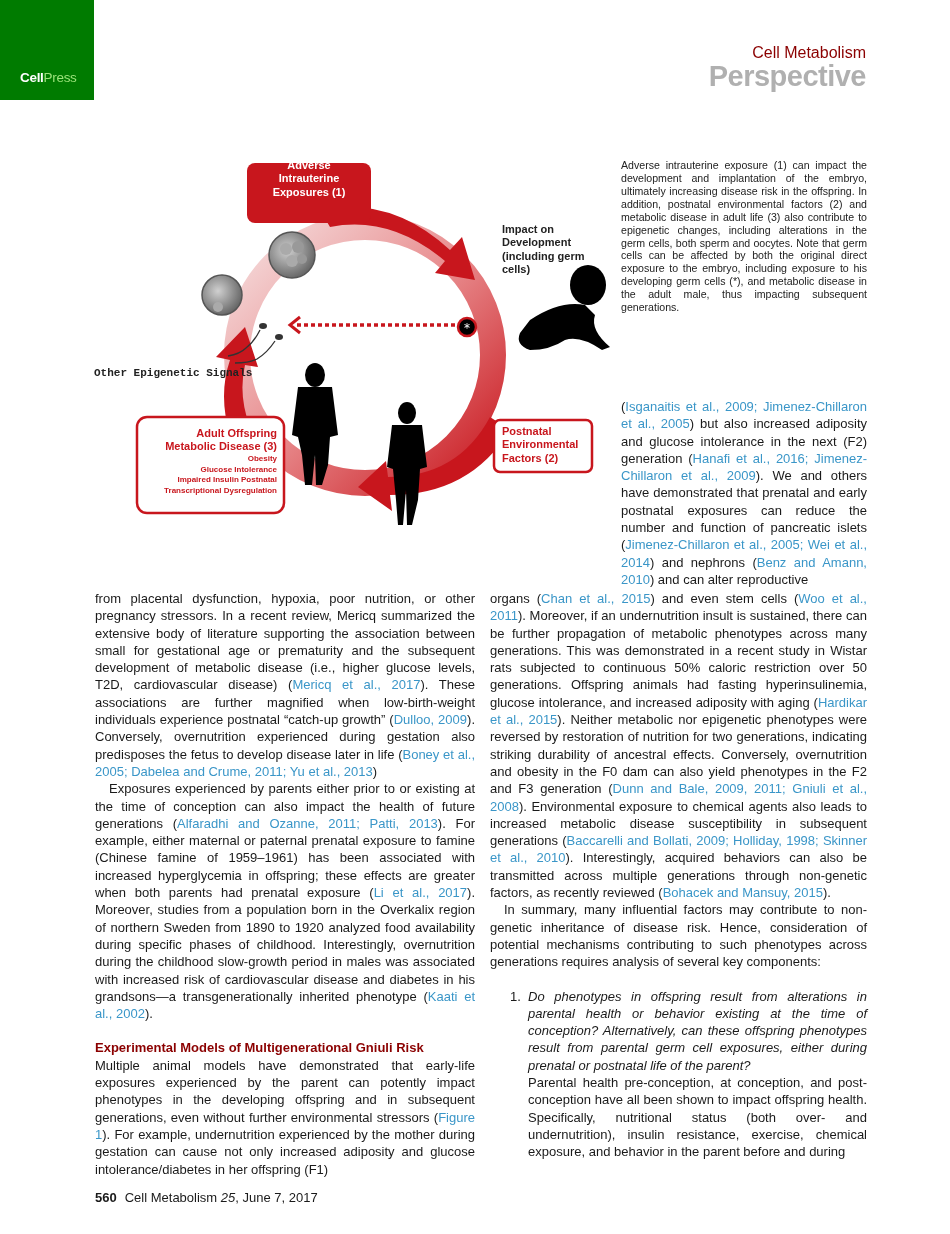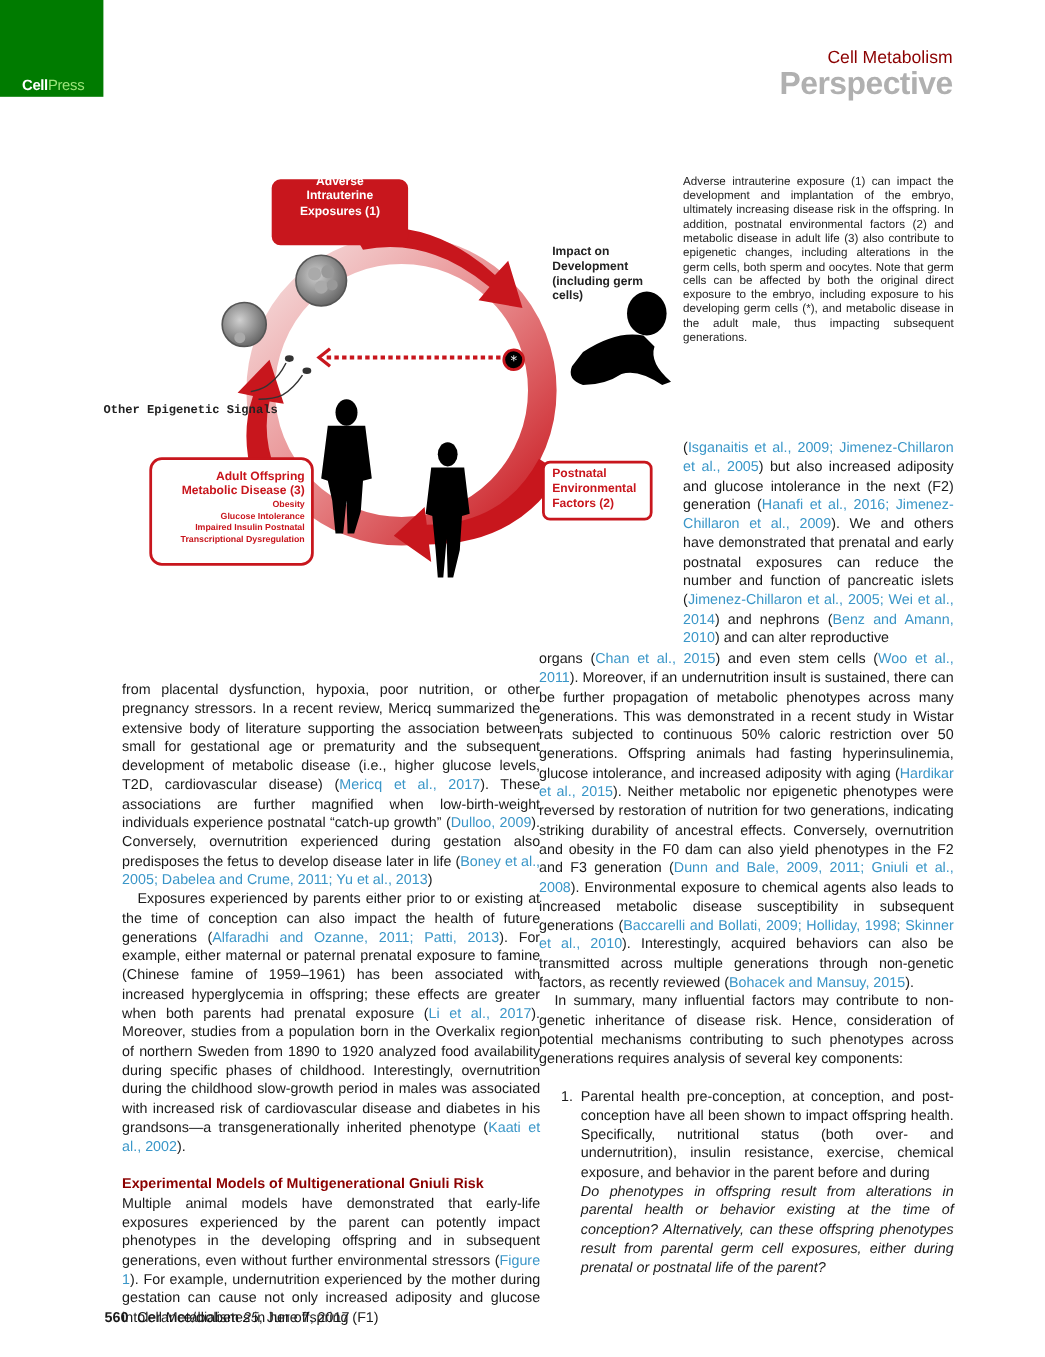--- a/index.html
+++ b/index.html
@@ -1,18 +1,18 @@
 <!DOCTYPE html>
 <html><head>
 <meta charset="utf-8">
 <style>
   html, body { margin: 0; padding: 0; background: #ffffff; }
   body { width: 950px; height: 1234px; position: relative; overflow: hidden;
          font-family: "Liberation Sans", sans-serif; color: #1a1a1a; }
-  .logo-box { position: absolute; left: 0; top: 0; width: 94px; height: 88px; background: #007b00; }
+  .logo-box { position: absolute; left: 0; top: 0; width: 94px; height: 100px; background: #007b00; }
   .logo-text { position: absolute; left: 20px; top: 70px; font-size: 13.5px; font-weight: bold; color: #ffffff; letter-spacing: -0.3px; }
   .logo-text .press { color: #9be37a; font-weight: normal; }
   .journal-name { position: absolute; right: 84px; top: 44px; font-size: 16px; color: #8b0000; }
   .section-label { position: absolute; right: 84px; top: 60px; font-size: 29px; font-weight: bold; color: #b0b0b0; letter-spacing: -0.5px; }
 
   .figure { position: absolute; left: 90px; top: 155px; width: 520px; height: 375px; }
   .figure svg { position: absolute; left: 0; top: 0; }
   .fig-label { position: absolute; font-weight: bold; line-height: 1.22; }
 
   .caption { position: absolute; left: 621px; top: 159px; width: 246px; font-size: 10.6px; line-height: 1.22; text-align: justify; color: #222; }
@@ -125,36 +125,36 @@
 </div>
 
 <div class="caption">
   <span>Adverse intrauterine exposure (1) can impact the development and implantation of the embryo, ultimately increasing disease risk in the offspring. In addition, postnatal environmental factors (2) and metabolic disease in adult life (3) also contribute to epigenetic changes, including alterations in the germ cells, both sperm and oocytes. Note that germ cells can be affected by both the original direct exposure to the embryo, including exposure to his developing germ cells (*), and metabolic disease in the adult male, thus impacting subsequent generations.</span>
 </div>
 
 <div class="col" style="left:621px; top:398px; width:246px;">
   <p>(<a class="ref">Isganaitis et al., 2009; Jimenez-Chillaron et al., 2005</a><span>) but also increased adiposity and glucose intolerance in the next (F2) generation (</span><a class="ref">Hanafi et al., 2016; Jimenez-Chillaron et al., 2009</a><span>). We and others have demonstrated that prenatal and early postnatal exposures can reduce the number and function of pancreatic islets (</span><a class="ref">Jimenez-Chillaron et al., 2005; Wei et al., 2014</a><span>) and nephrons (</span><a class="ref">Benz and Amann, 2010</a><span>) and can alter reproductive</span></p>
 </div>
 
-<div class="col" style="left:111px; top:590px; width:380px;margin-top:28px;">
+<div class="col" style="left:95px; top:590px; width:380px;">
   <p><span>from placental dysfunction, hypoxia, poor nutrition, or other pregnancy stressors. In a recent review, Mericq summarized the extensive body of literature supporting the association between small for gestational age or prematurity and the subsequent development of metabolic disease (i.e., higher glucose levels, T2D, cardiovascular disease) (</span><a class="ref">Mericq et al., 2017</a><span>). These associations are further magnified when low-birth-weight individuals experience postnatal “catch-up growth” (</span><a class="ref">Dulloo, 2009</a><span>). Conversely, overnutrition experienced during gestation also predisposes the fetus to develop disease later in life (</span><a class="ref">Boney et al., 2005; Dabelea and Crume, 2011; Yu et al., 2013</a><span>)</span></p>
   <p class="indent"><span>Exposures experienced by parents either prior to or existing at the time of conception can also impact the health of future generations (</span><a class="ref">Alfaradhi and Ozanne, 2011; Patti, 2013</a><span>). For example, either maternal or paternal prenatal exposure to famine (Chinese famine of 1959–1961) has been associated with increased hyperglycemia in offspring; these effects are greater when both parents had prenatal exposure (</span><a class="ref">Li et al., 2017</a><span>). Moreover, studies from a population born in the Overkalix region of northern Sweden from 1890 to 1920 analyzed food availability during specific phases of childhood. Interestingly, overnutrition during the childhood slow-growth period in males was associated with increased risk of cardiovascular disease and diabetes in his grandsons—a transgenerationally inherited phenotype (</span><a class="ref">Kaati et al., 2002</a><span>).</span></p>
   <div style="height:17px;"></div>
   <div class="heading">Experimental Models of Multigenerational Gniuli Risk</div>
   <p><span>Multiple animal models have demonstrated that early-life exposures experienced by the parent can potently impact phenotypes in the developing offspring and in subsequent generations, even without further environmental stressors (</span><a class="ref">Figure 1</a><span>). For example, undernutrition experienced by the mother during gestation can cause not only increased adiposity and glucose intolerance/diabetes in her offspring (F1)</span></p>
 </div>
 
 <div class="col" style="left:490px; top:590px; width:377px;">
   <p><span>organs (</span><a class="ref">Chan et al., 2015</a><span>) and even stem cells (</span><a class="ref">Woo et al., 2011</a><span>). Moreover, if an undernutrition insult is sustained, there can be further propagation of metabolic phenotypes across many generations. This was demonstrated in a recent study in Wistar rats subjected to continuous 50% caloric restriction over 50 generations. Offspring animals had fasting hyperinsulinemia, glucose intolerance, and increased adiposity with aging (</span><a class="ref">Hardikar et al., 2015</a><span>). Neither metabolic nor epigenetic phenotypes were reversed by restoration of nutrition for two generations, indicating striking durability of ancestral effects. Conversely, overnutrition and obesity in the F0 dam can also yield phenotypes in the F2 and F3 generation (</span><a class="ref">Dunn and Bale, 2009, 2011; Gniuli et al., 2008</a><span>). Environmental exposure to chemical agents also leads to increased metabolic disease susceptibility in subsequent generations (</span><a class="ref">Baccarelli and Bollati, 2009; Holliday, 1998; Skinner et al., 2010</a><span>). Interestingly, acquired behaviors can also be transmitted across multiple generations through non-genetic factors, as recently reviewed (</span><a class="ref">Bohacek and Mansuy, 2015</a><span>).</span></p>
   <p class="indent">In summary, many influential factors may contribute to non-genetic inheritance of disease risk. Hence, consideration of potential mechanisms contributing to such phenotypes across generations requires analysis of several key components:</p>
   <div style="height:17px;"></div>
   <ol class="q">
     <li style="margin-left:20px;">
       <span class="num">1.</span>
+      <div><i>Do phenotypes in offspring result from alterations in parental health or behavior existing at the time of conception? Alternatively, can these offspring phenotypes result from parental germ cell exposures, either during prenatal or postnatal life of the parent?</i></div>
       <div>Parental health pre-conception, at conception, and post-conception have all been shown to impact offspring health. Specifically, nutritional status (both over- and undernutrition), insulin resistance, exercise, chemical exposure, and behavior in the parent before and during</div>
-      <div><i>Do phenotypes in offspring result from alterations in parental health or behavior existing at the time of conception? Alternatively, can these offspring phenotypes result from parental germ cell exposures, either during prenatal or postnatal life of the parent?</i></div>
     </li>
   </ol>
 </div>
 
 <div class="footer">
   <span class="pg">560</span><span>Cell Metabolism </span><i>25</i><span>, June 7, 2017</span>
 </div>
 
 </body></html>

